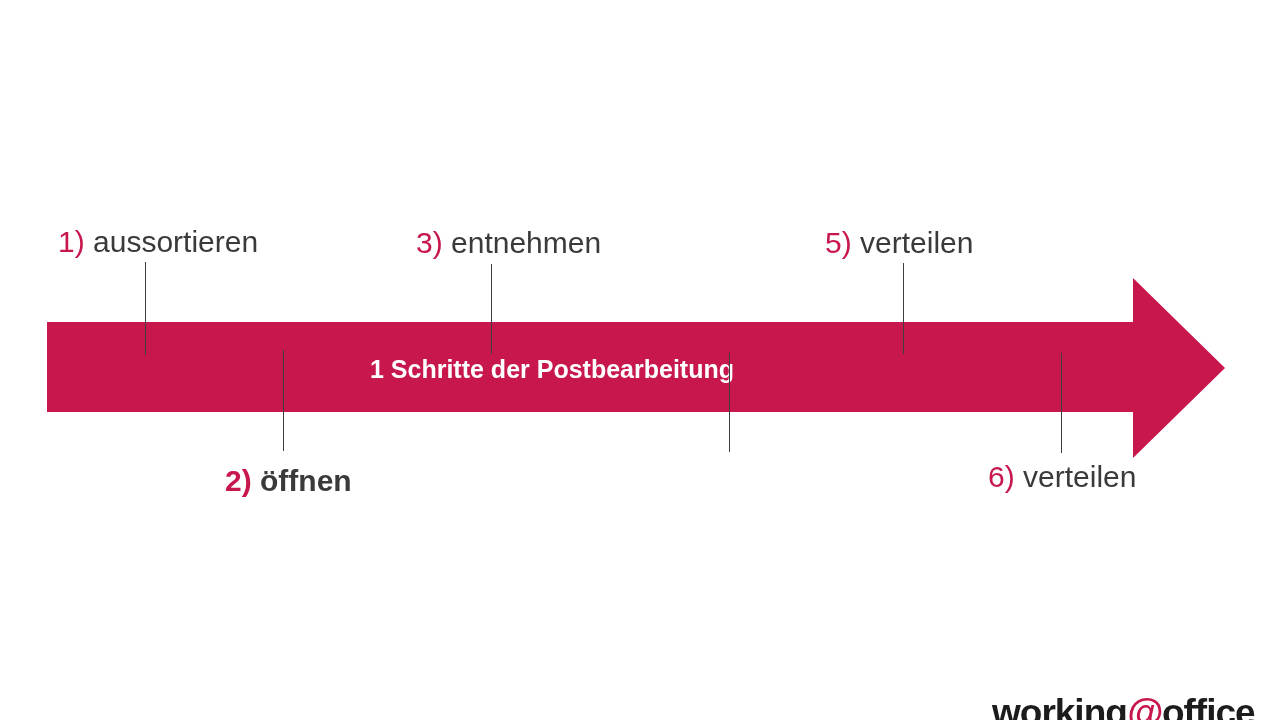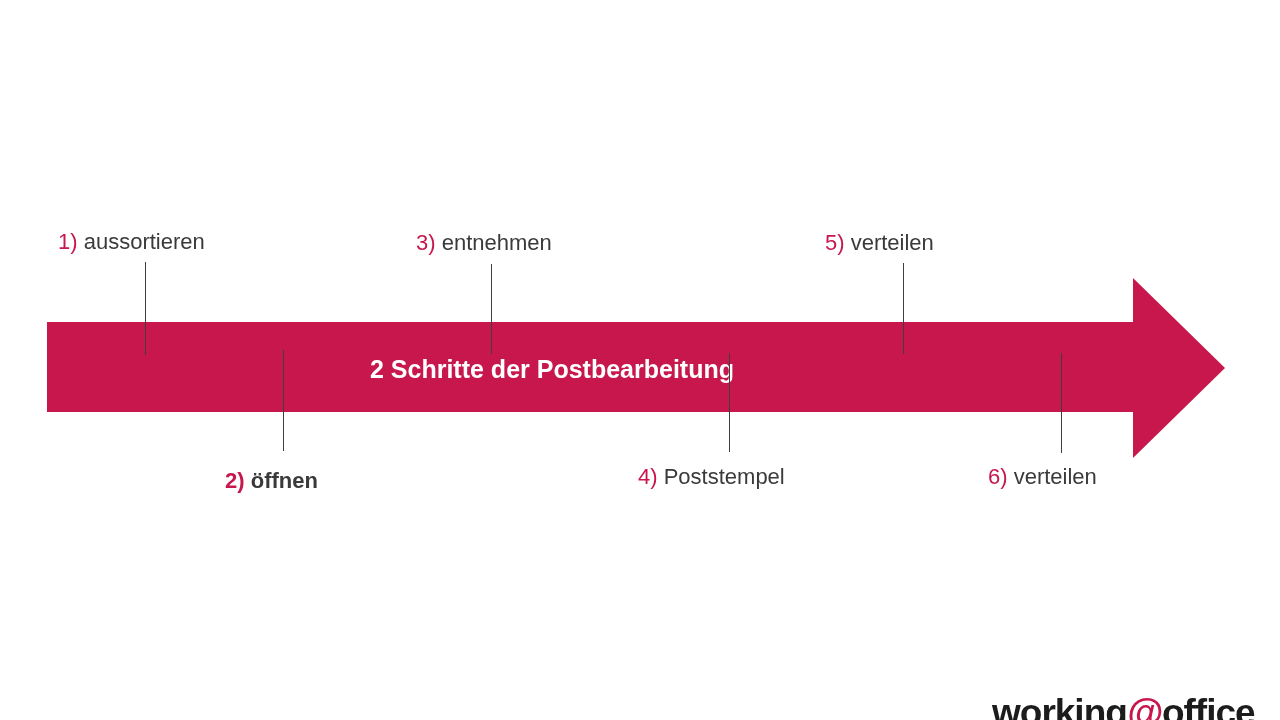--- a/index.html
+++ b/index.html
@@ -39,21 +39,21 @@
   .line-1 { left: 145px;  top: 262px; height: 93px;  }
   .line-2 { left: 283px;  top: 350px; height: 101px; }
   .line-3 { left: 491px;  top: 264px; height: 90px;  }
   .line-4 { left: 729px;  top: 353px; height: 99px;  }
   .line-5 { left: 903px;  top: 263px; height: 91px;  }
   .line-6 { left: 1061px; top: 353px; height: 100px; }
 
   
   .step {
     position: absolute;
-    font-size: 22px; line-height: 26px;
+    font-size: 30px; line-height: 26px;
     color: var(--text, #3A3A3A);
     white-space: nowrap;
   }
   .step .num { color: var(--accent, #C7174D); }
   .step-1 { left: 58px;  top: 229px; }
   .step-2 { left: 225px; top: 468px; font-weight: bold; }
   .step-3 { left: 416px; top: 230px; }
   .step-4 { left: 638px; top: 464px; }
   .step-5 { left: 825px; top: 230px; }
   .step-6 { left: 988px; top: 464px; }
@@ -71,45 +71,41 @@
     font-style: italic;
   }
 </style>
 </head>
 <body>
 
 <div class="canvas">
 
   <div class="arrow-body"></div>
   <div class="arrow-head"></div>
-  <div class="arrow-title">2 Schritte der Postbearbeitung</div>
+  <div class="arrow-title">1 Schritte der Postbearbeitung</div>
 
   <div class="connector line-1"></div>
   <div class="connector line-2"></div>
   <div class="connector line-3"></div>
   <div class="connector line-4"></div>
   <div class="connector line-5"></div>
   <div class="connector line-6"></div>
 
   <div class="step step-1">
     <span class="num">1)</span>
     <span class="txt">aussortieren</span>
   </div>
   <div class="step step-2">
     <span class="num">2)</span>
     <span class="txt">öffnen</span>
   </div>
   <div class="step step-3">
     <span class="num">3)</span>
     <span class="txt">entnehmen</span>
   </div>
-  <div class="step step-4">
-    <span class="num">4)</span>
-    <span class="txt">Poststempel</span>
-  </div>
   <div class="step step-5">
     <span class="num">5)</span>
     <span class="txt">verteilen</span>
   </div>
   <div class="step step-6">
     <span class="num">6)</span>
     <span class="txt">verteilen</span>
   </div>
 
   <div class="logo"><span>working</span><span class="at">@</span><span>office</span></div>

